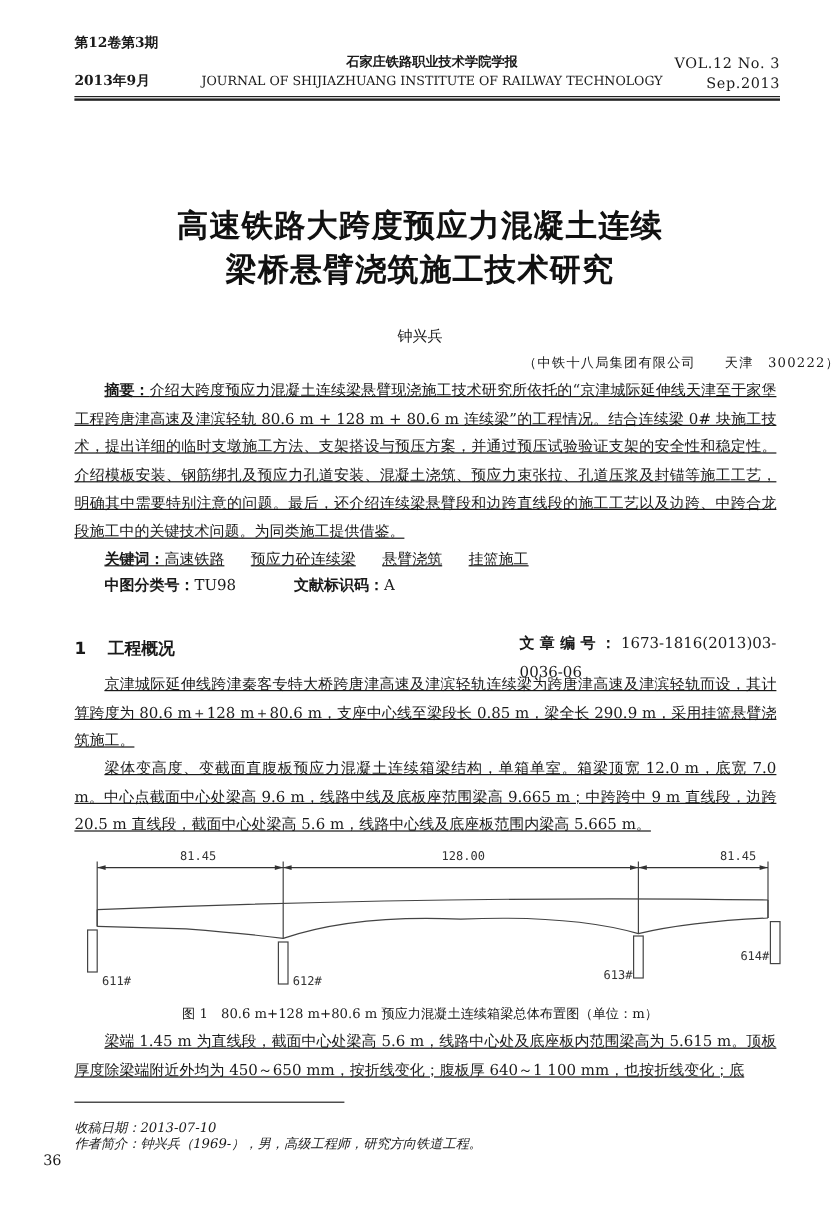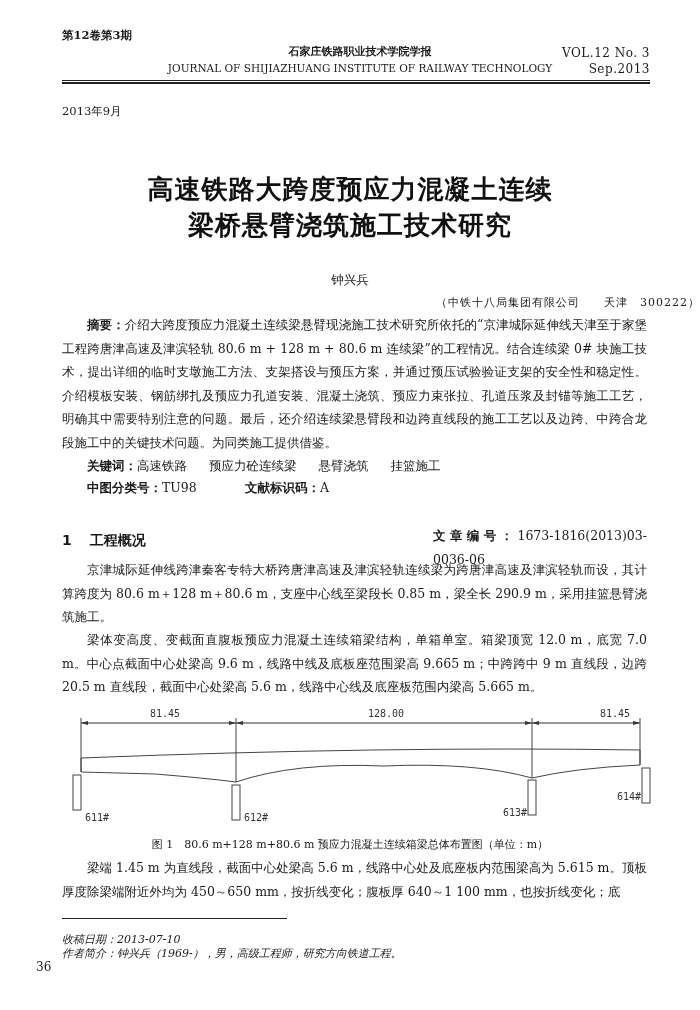--- a/index.html
+++ b/index.html
@@ -8,35 +8,35 @@
   .abs { position:absolute; }
   .hdr-l { left:62px; font-size:11.5px; font-weight:bold; line-height:15px; }
   .hdr-c { left:150px; width:420px; text-align:center; font-size:11px; line-height:15px; }
   .hdr-r { right:50px; text-align:right; font-size:12px; line-height:15px; letter-spacing:0.5px; }
   .rule1 { left:62px; width:588px; top:80px; height:1px; background:#222; }
   .rule2 { left:62px; width:588px; top:82px; height:2px; background:#222; }
   .title { left:60px; width:580px; text-align:center; font-family:"DejaVu Sans", sans-serif;
            font-size:26px; line-height:38px; font-weight:bold; letter-spacing:1px; color:#111; }
   .author { left:0; width:700px; text-align:center; font-size:12.5px; }
   .affil { left:0; width:700px; text-align:right; font-size:11px; letter-spacing:1px; }
-  .para { left:62px; width:585px; font-size:12.5px; line-height:23.5px; text-align:justify; }
+  .para { left:62px; width:585px; font-size:12.5px; line-height:23.5px; text-align:justify;text-decoration:underline; }
   .indent { text-indent:25px; }
   .b { font-weight:bold; font-family:"DejaVu Sans", sans-serif; }
   .sec { left:62px; font-family:"DejaVu Sans", sans-serif; font-weight:bold; font-size:14px; }
   .cap { left:0; width:700px; text-align:center; font-size:11px; }
   .fnrule { left:62px; top:918px; width:225px; height:1px; background:#222; }
   .fn { left:62px; font-size:11px; line-height:15px;font-style:italic; }
   .pg { left:0; width:700px; text-align:left; font-size:12px;padding-left:36px; }
   svg text { font-family:"DejaVu Sans Mono", monospace; font-size:10px; fill:#333; }
 </style>
 </head>
 <body>
 
 <div class="abs hdr-l" style="top:28px;">第12卷第3期</div>
-<div class="abs hdr-l" style="top:60px; font-weight:normal;margin-top:44px;">2013年9月</div>
+<div class="abs hdr-l" style="top:60px; font-weight:bold;">2013年9月</div>
 <div class="abs hdr-c" style="top:44px; font-weight:bold;text-align:center;">石家庄铁路职业技术学院学报</div>
 <div class="abs hdr-c" style="top:61px; font-size:10.5px;">JOURNAL OF SHIJIAZHUANG INSTITUTE OF RAILWAY TECHNOLOGY</div>
 <div class="abs hdr-r" style="top:46px;">VOL.12 No. 3</div>
 <div class="abs hdr-r" style="top:62px;">Sep.2013</div>
 <div class="abs rule1"></div>
 <div class="abs rule2"></div>
 
 <div class="abs title" style="top:170px;">高速铁路大跨度预应力混凝土连续</div>
 <div class="abs title" style="top:206px;">梁桥悬臂浇筑施工技术研究</div>
 

